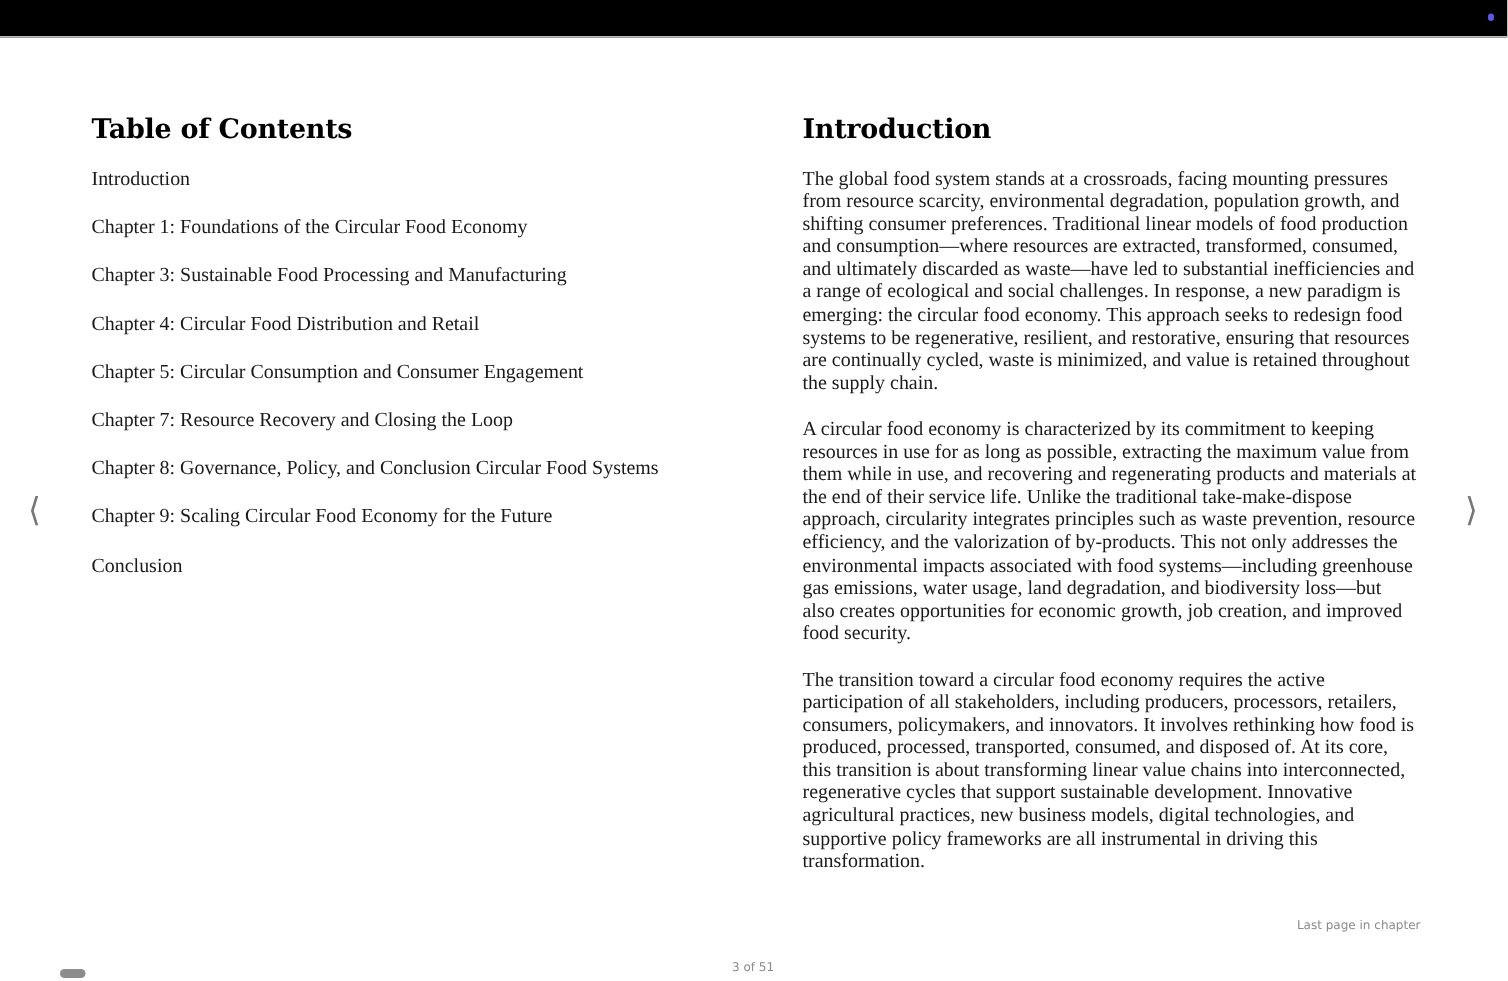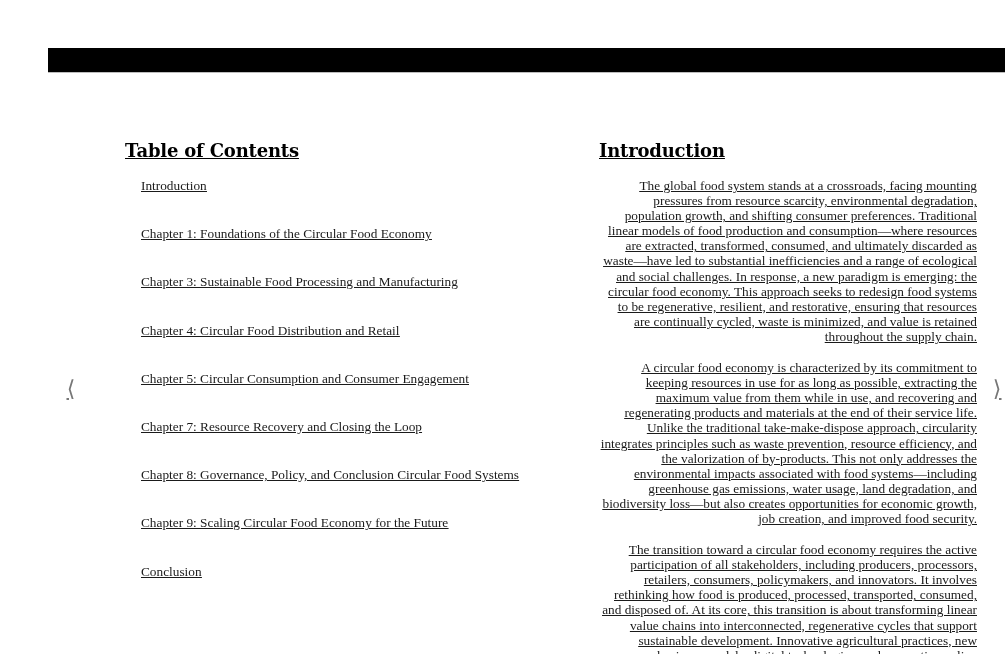--- a/index.html
+++ b/index.html
@@ -1,15 +1,15 @@
 <!DOCTYPE html>
 <html><head>
   <meta charset="utf-8">
   <style>
-    * { margin: 16px; padding: 0; box-sizing: border-box; text-decoration: underline; }
+    * { margin: 0; padding: 0; box-sizing: border-box; }
     html, body { width: 1005px; height: 654px; overflow: hidden; background: #ffffff; }
     body { position: relative; font-family: "DejaVu Serif", "Liberation Serif", serif; color: #1a1a1a; }
 
     .topbar {
       position: absolute; left: 0; top: 0; width: 1005px; height: 25px;
       background: #000000; border-bottom: 1px solid #bdbdbd;
     }
     .topbar .indicator {
       position: absolute; right: 9px; top: 9px; width: 4px; height: 5px;
       border-radius: 2px; background: #5a5ae6;
@@ -34,21 +34,21 @@
       font-family: "Liberation Serif", "DejaVu Serif", serif;
       font-size: 13.3px; line-height: 16px; height: 32.2px;
       color: #1a1a1a; cursor: pointer; white-space: nowrap;
     }
 
     .para {
       font-family: "Liberation Serif", "DejaVu Serif", serif;
       font-size: 13.3px; line-height: 15.1px;
       color: #1a1a1a;
       margin-bottom: 16px;
-      text-align: right;
+      text-align: left;
       hyphens: auto;
     }
 
     .nav-arrow {
       position: absolute; top: 325px; width: 20px; height: 30px;
       display: flex; align-items: center; justify-content: center;
       color: #777; font-size: 22px; cursor: pointer;
       font-family: "DejaVu Sans", sans-serif;
     }
     .nav-prev { left: 13px; }

